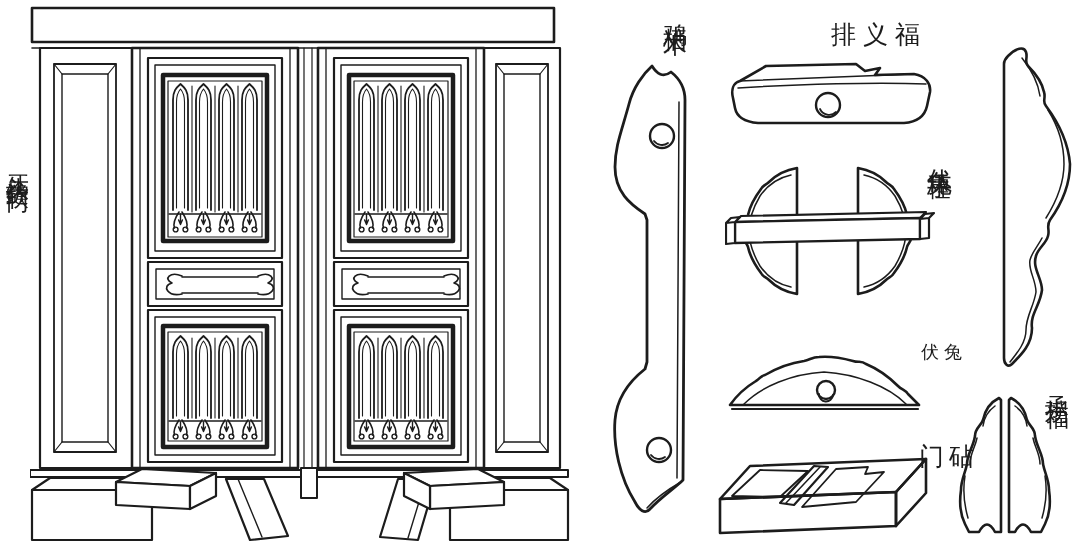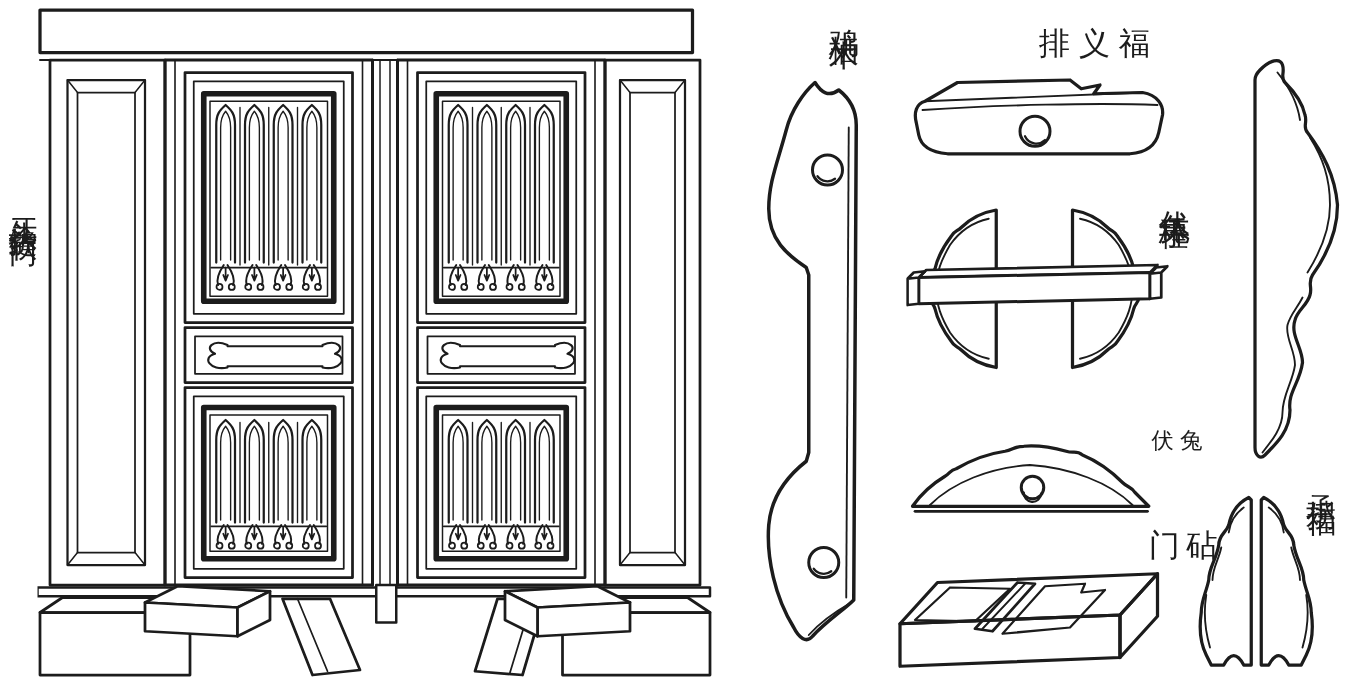--- a/index.html
+++ b/index.html
@@ -20,21 +20,21 @@
   <div class="lbl vlbl" style="left:3px;top:156px;font-size:23px;letter-spacing:3px;">牙头护缝软门</div>
 
   <div class="lbl vlbl" style="left:659px;top:5px;font-size:24px;letter-spacing:4px;">鸡栖木</div>
 
   <div class="lbl" style="left:831px;top:18px;font-size:25px;letter-spacing:7px;">排义福</div>
 
   <div class="lbl vlbl" style="left:923px;top:149px;font-size:25px;letter-spacing:2px;">伏兔手栓</div>
 
   <div class="lbl" style="left:921px;top:340px;font-size:18px;letter-spacing:5px;">伏兔</div>
 
-  <div class="lbl" style="left:919px;top:420px;font-size:25px;letter-spacing:5px;">门砧</div>
+  <div class="lbl" style="left:919px;top:440px;font-size:25px;letter-spacing:5px;">门砧</div>
 
   <div class="lbl vlbl" style="left:1041px;top:376px;font-size:24px;letter-spacing:5px;">承拐福</div>
 
   <div class="drawing" style="left:30px;top:4px;">
     <svg width="540" height="539" viewBox="0 0 540 539">
       <defs>
 
         <g id="slatU" stroke-width="1.8">
           <path d="M0,126 L0,16 C0,7 3,4 7.5,0 C12,4 15,7 15,16 L15,126"></path>
           <path d="M3.5,18 C3.5,11 5,8 7.5,5 C10,8 11.5,11 11.5,18 L11.5,124 M3.5,18 L3.5,124" stroke-width="1.1"></path>

